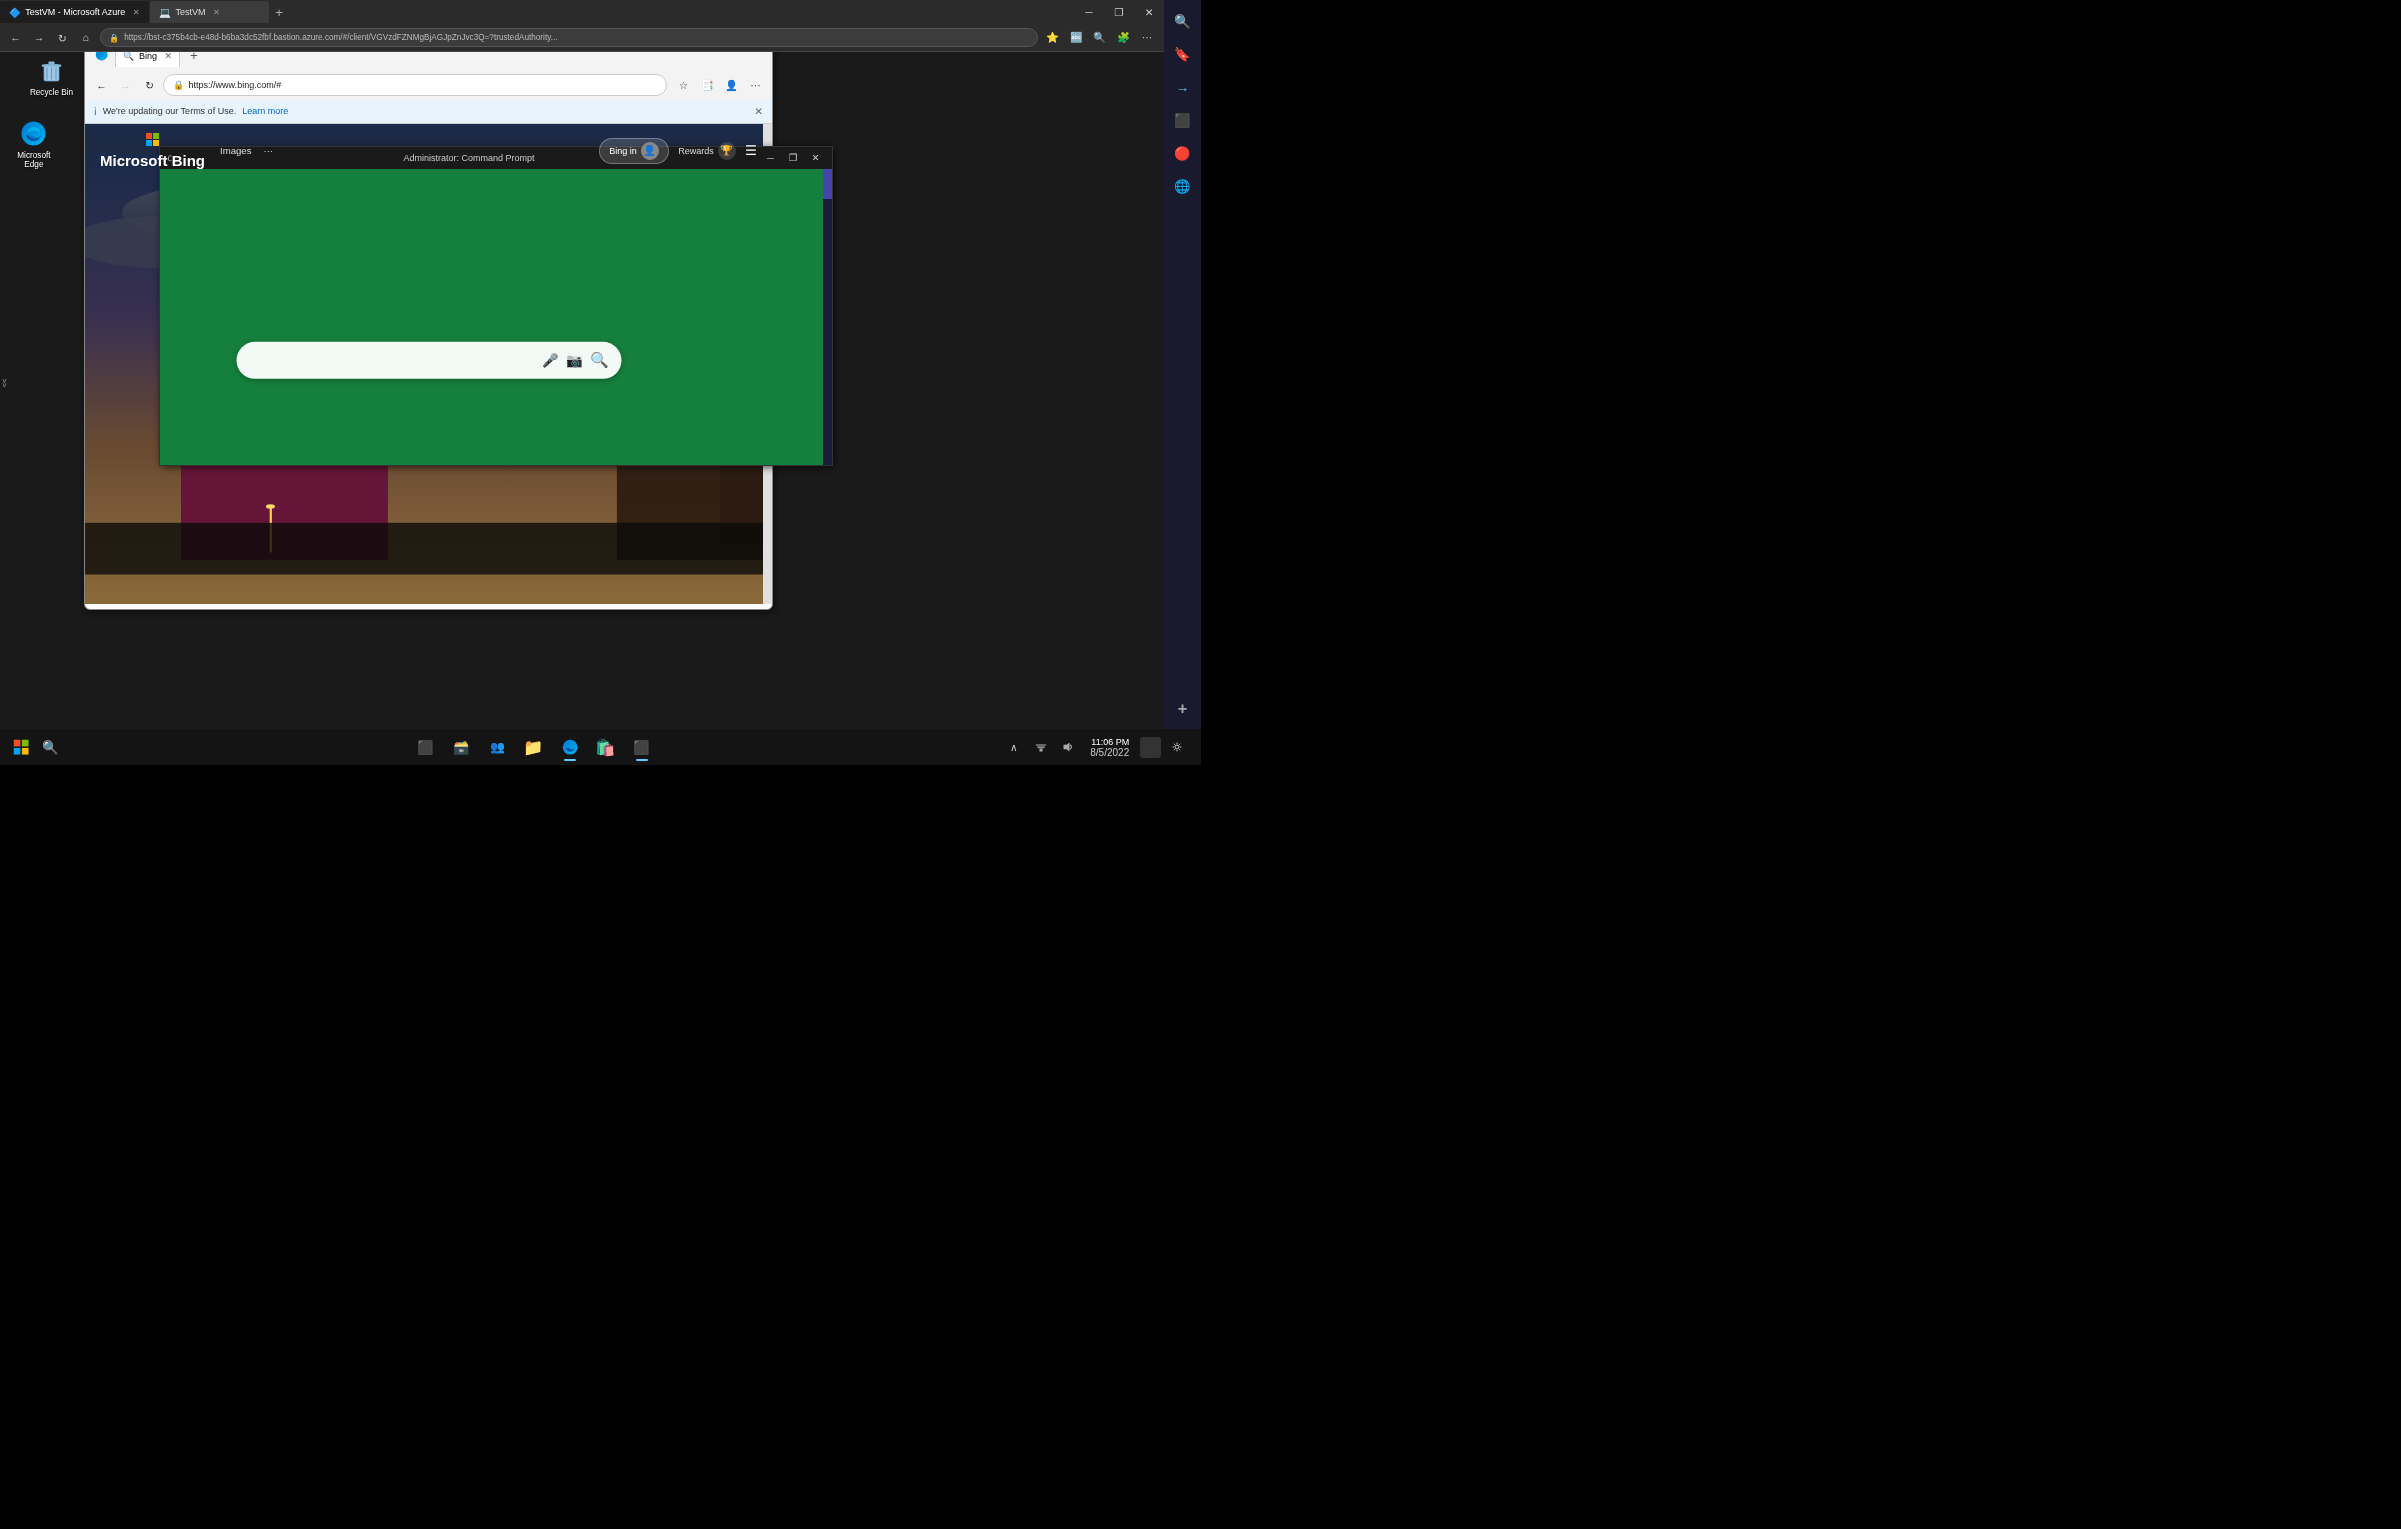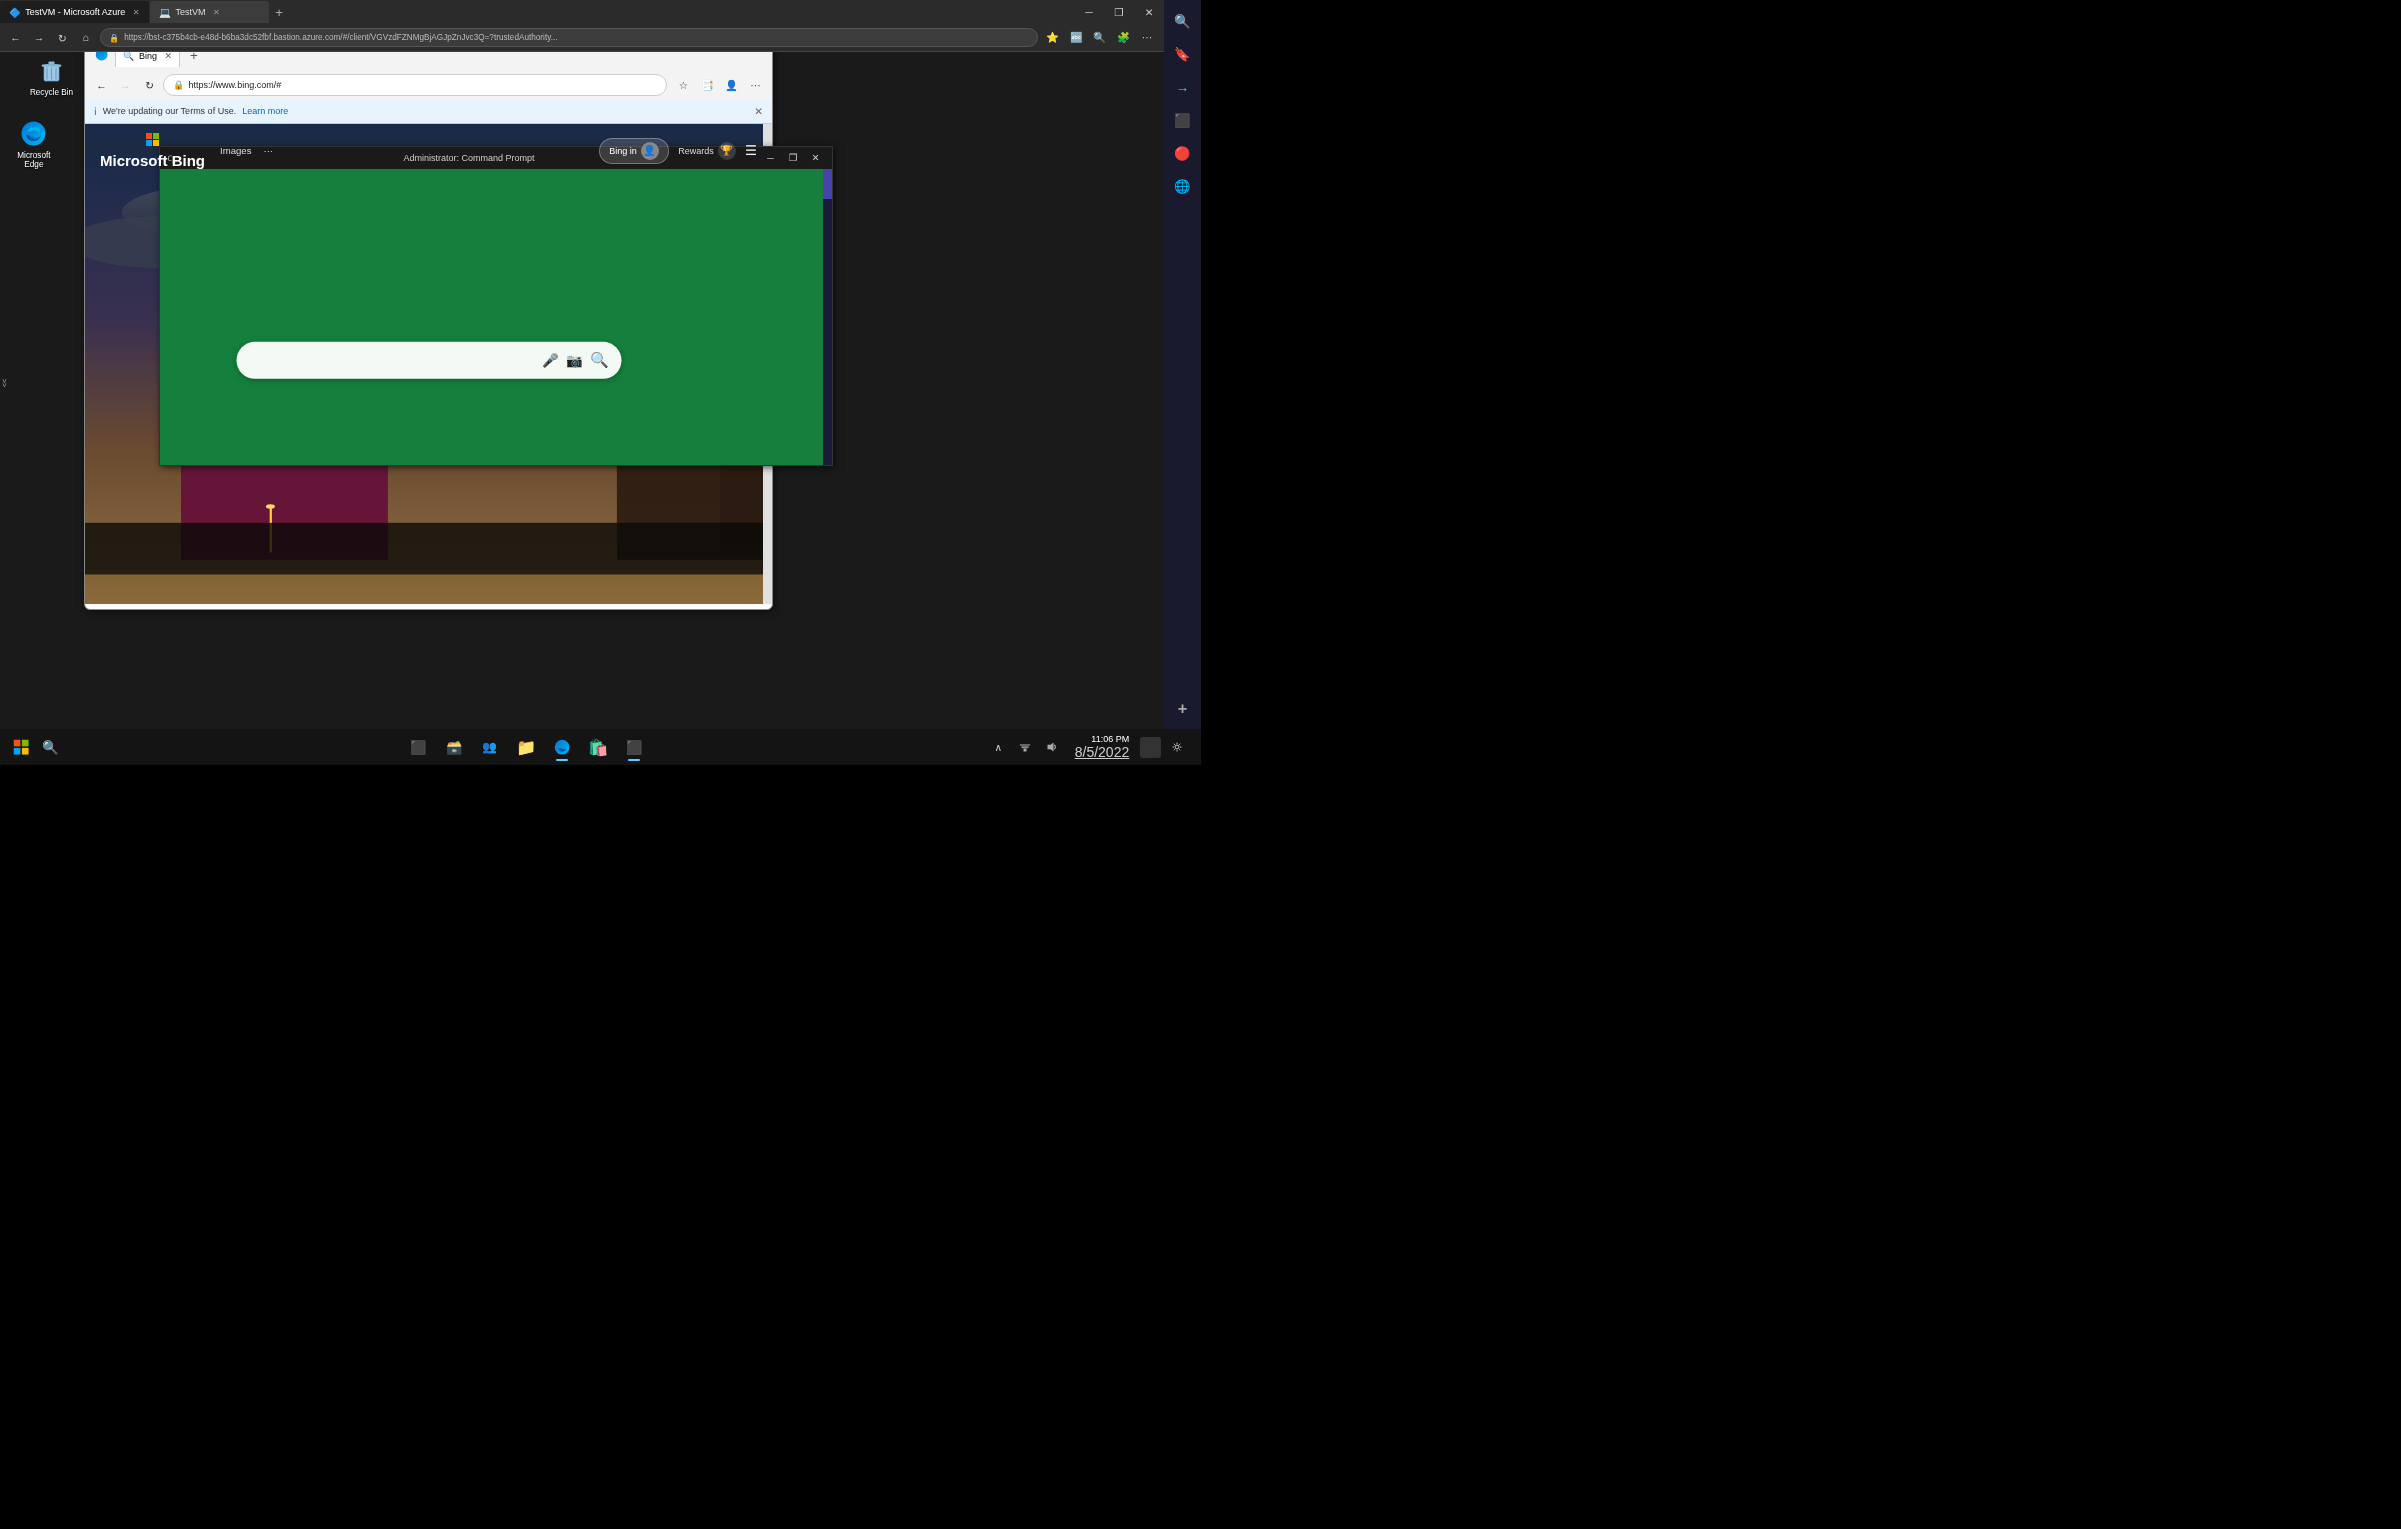--- a/index.html
+++ b/index.html
@@ -478,24 +478,23 @@
       cursor: pointer;
       padding: 1.5px 6px;
       border-radius: 3px;
     }
     .clock-time {
       font-size: 9px;
       color: #fff;
       display: block;
     }
     .clock-date {
-      font-size: 14px;
+      font-size: 10px;
       color: #ccc;
       display: block;
-      text-decoration: underline;
     }
 
     
     #azure-sidebar {
       position: absolute;
       right: 0;
       top: 0;
       bottom: 36px;
       width: 37px;
       background: #1a1a2e;

